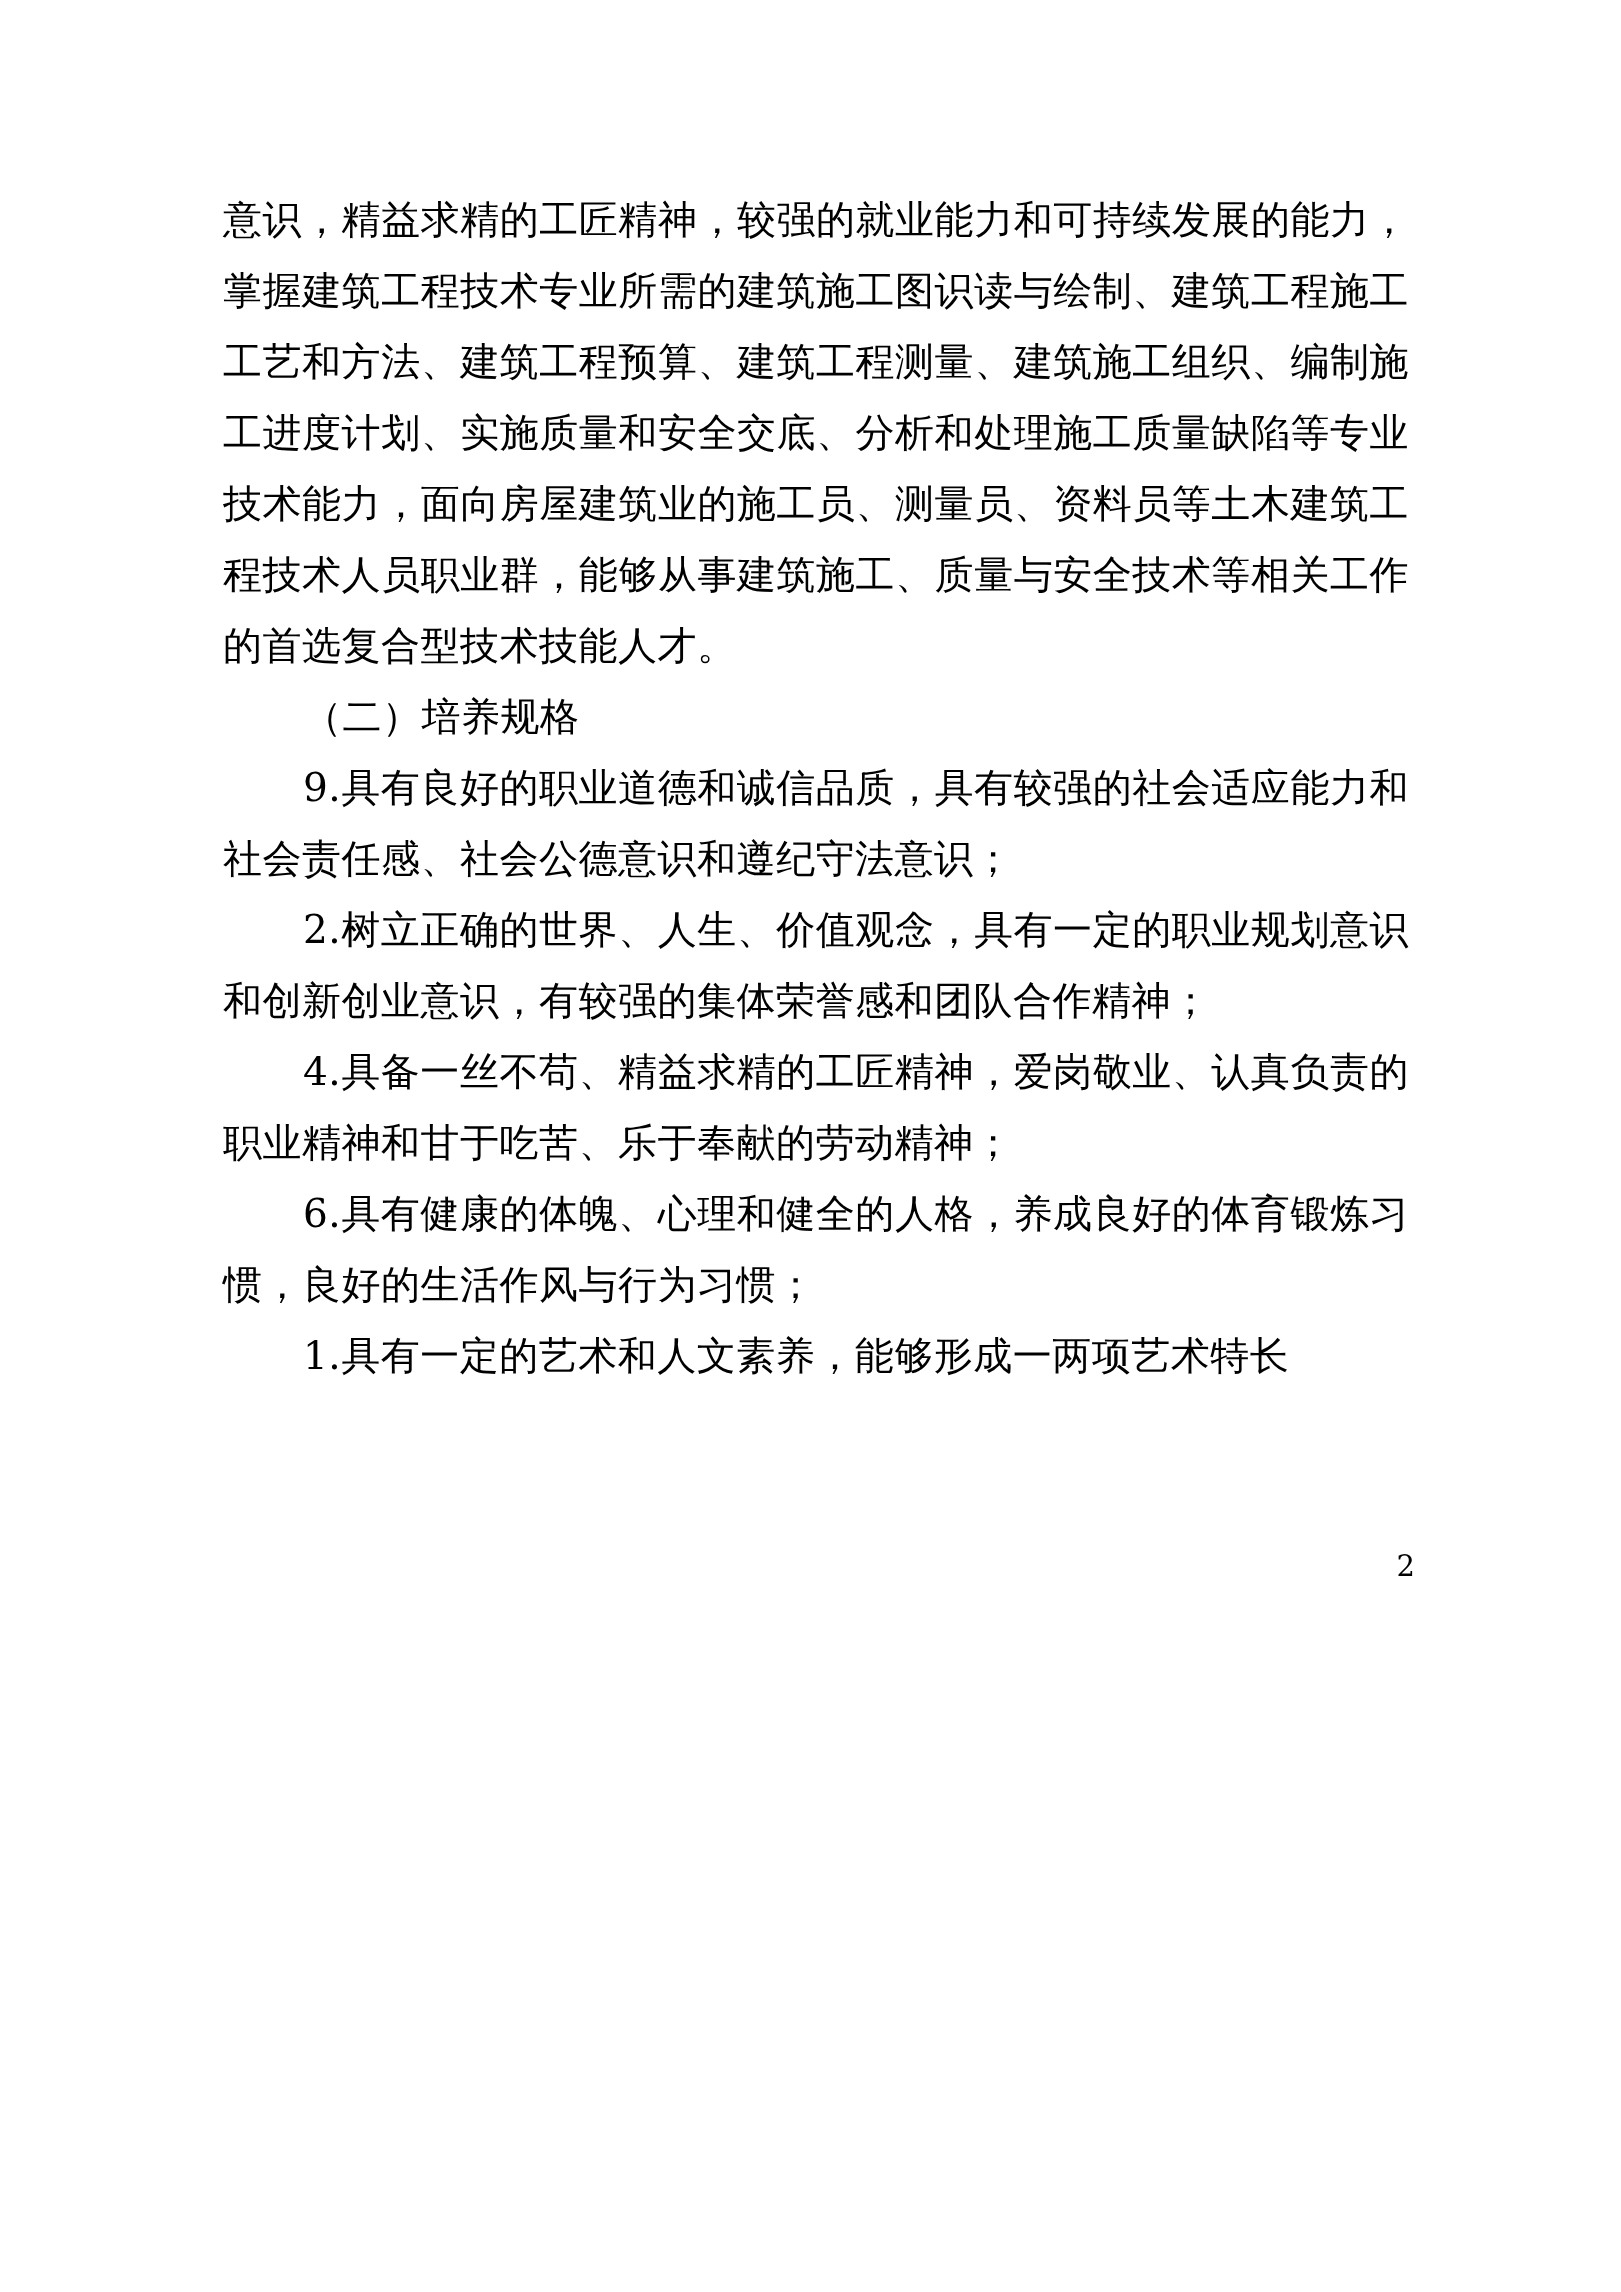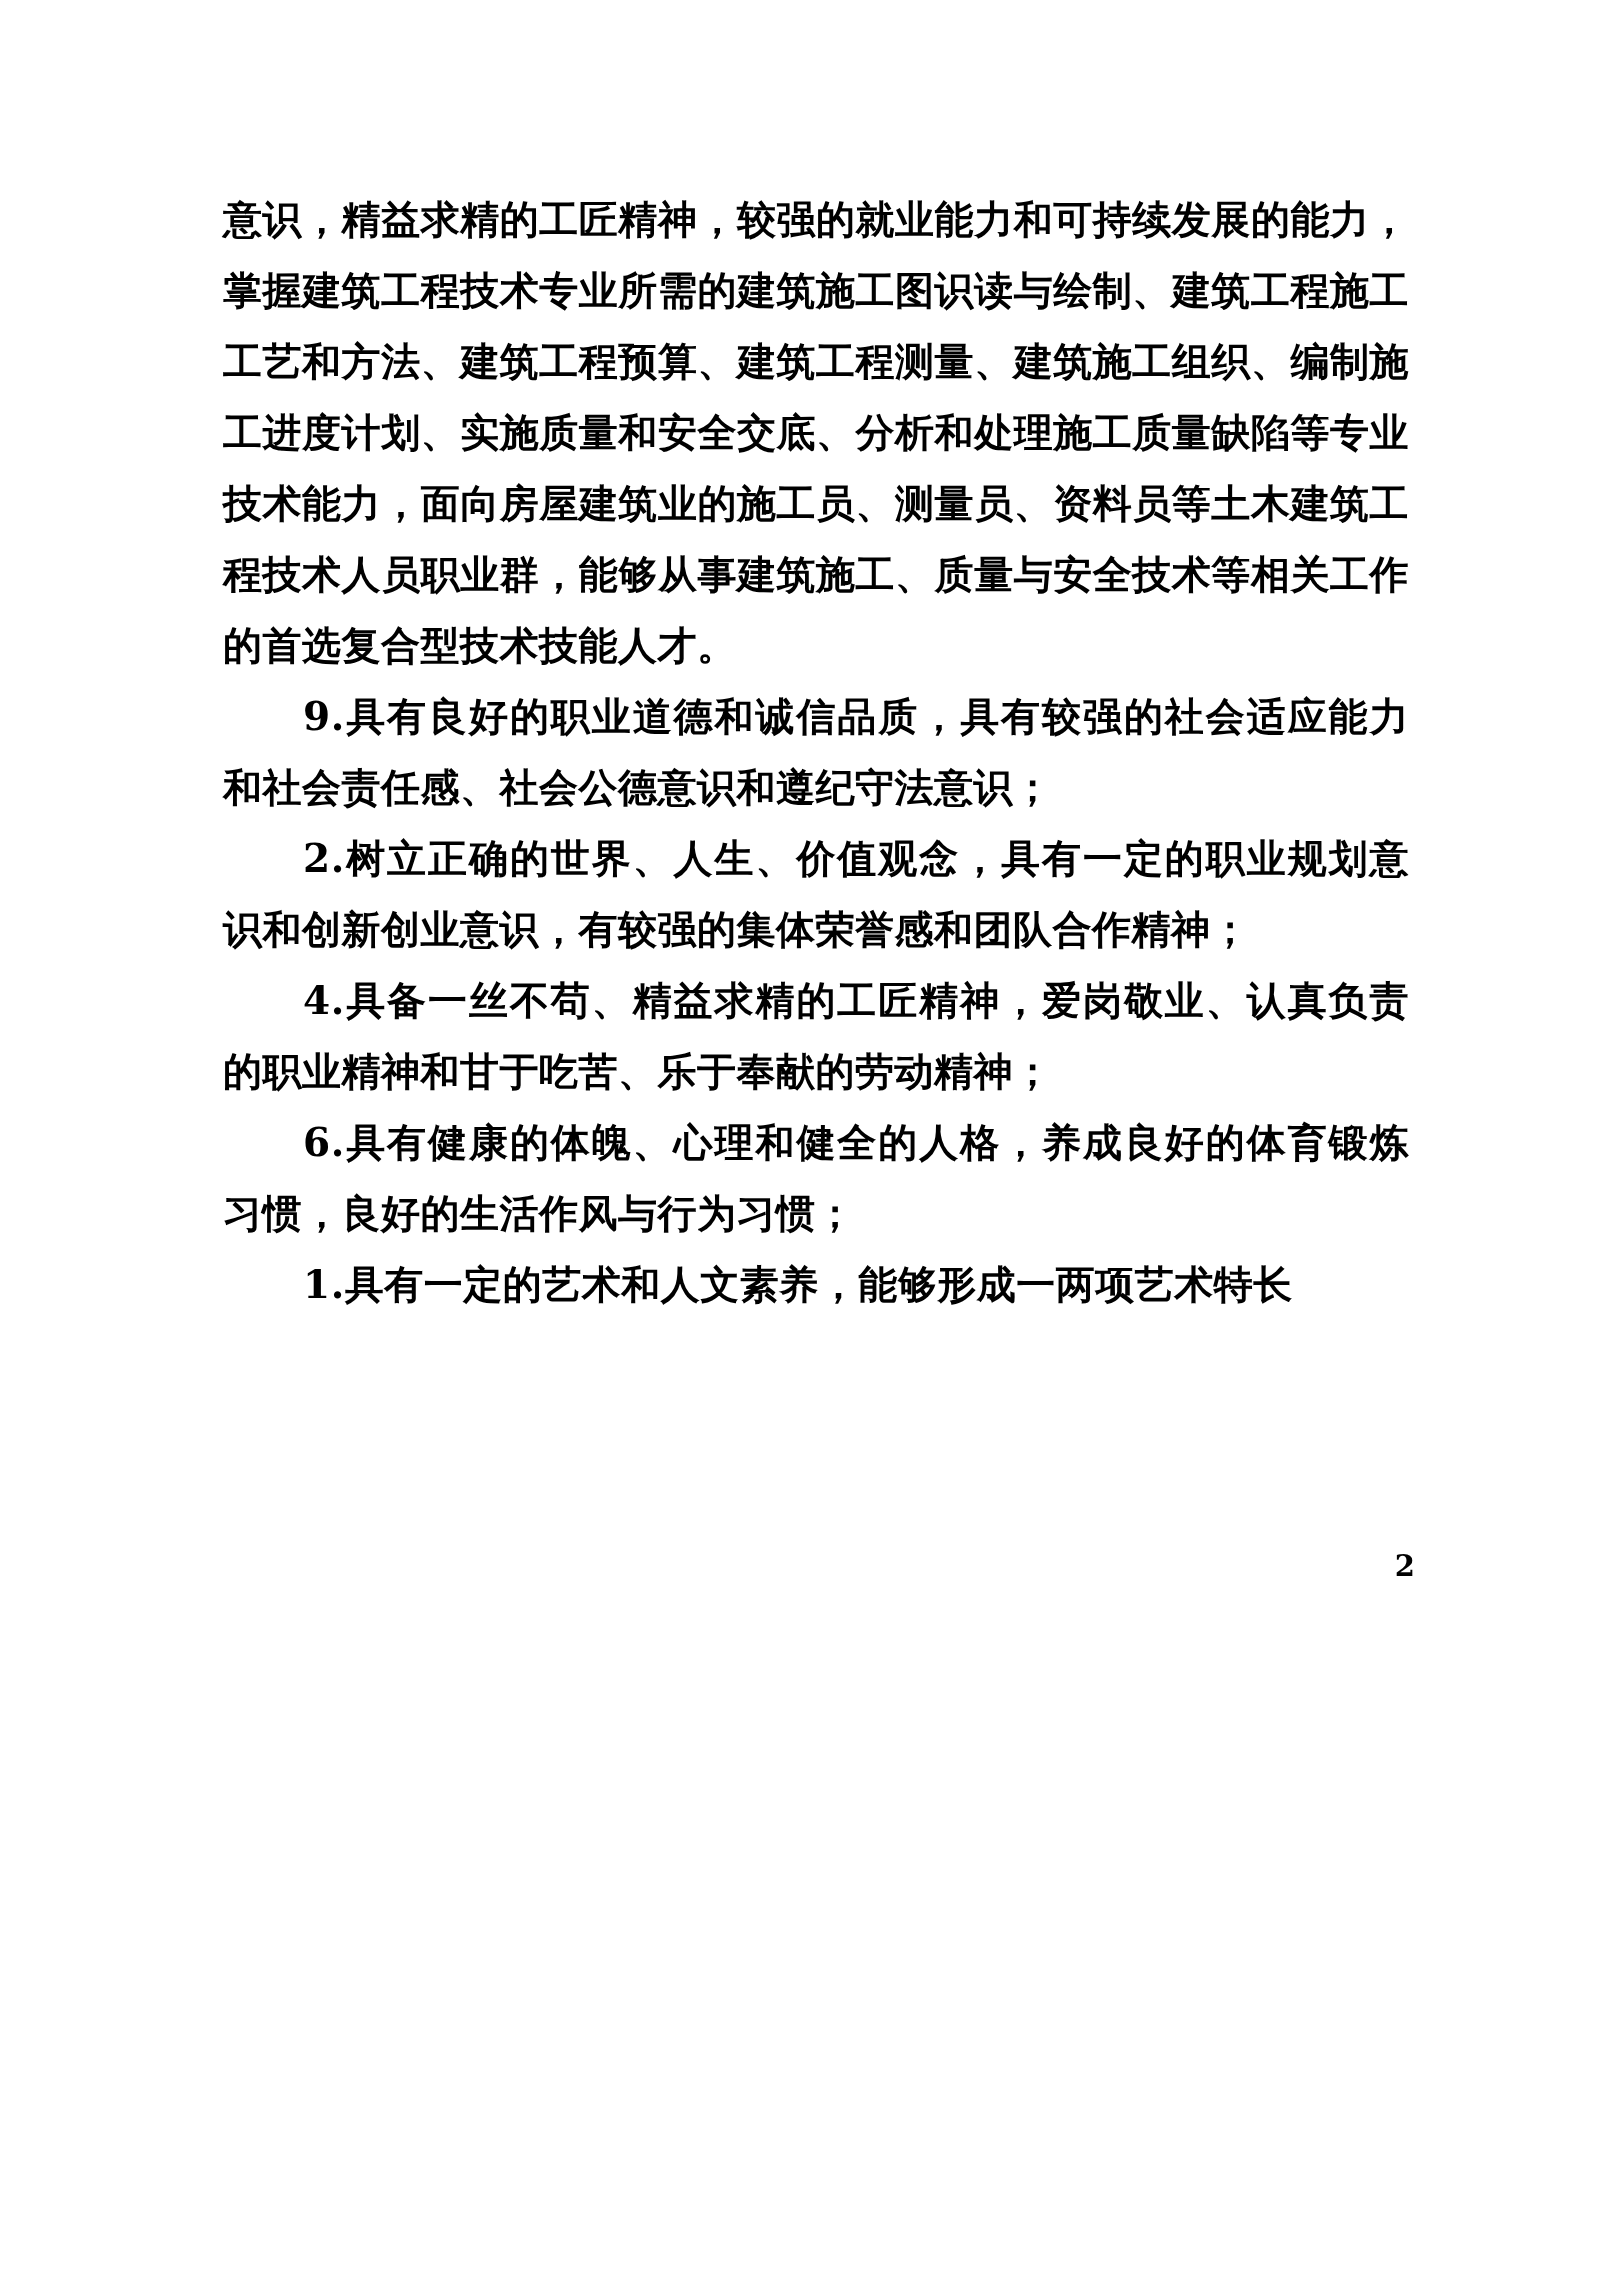--- a/index.html
+++ b/index.html
@@ -9,21 +9,20 @@
   }
   .page {
     position: relative;
     width: 1621px;
     height: 1699px;
     background: #ffffff;
     box-sizing: border-box;
     font-family: "DejaVu Serif", serif;
     color: #000000;
     overflow: hidden;
-    font-weight: bold;
   }
   .content {
     position: absolute;
     left: 223px;
     top: 184px;
     width: 1186px;
   }
   .para {
     font-size: 39px;
     line-height: 71px;
@@ -45,20 +44,21 @@
     color: #000000;
   }
 </style>
 </head>
 <body>
 
 <div class="page">
 
   <div class="content">
     <p class="para">意识，精益求精的工匠精神，较强的就业能力和可持续发展的能力，掌握建筑工程技术专业所需的建筑施工图识读与绘制、建筑工程施工工艺和方法、建筑工程预算、建筑工程测量、建筑施工组织、编制施工进度计划、实施质量和安全交底、分析和处理施工质量缺陷等专业技术能力，面向房屋建筑业的施工员、测量员、资料员等土木建筑工程技术人员职业群，能够从事建筑施工、质量与安全技术等相关工作的首选复合型技术技能人才。</p>
+    <p class="para indent">（二）培养规格</p>
     <p class="para indent">9.具有良好的职业道德和诚信品质，具有较强的社会适应能力和社会责任感、社会公德意识和遵纪守法意识；</p>
     <p class="para indent">2.树立正确的世界、人生、价值观念，具有一定的职业规划意识和创新创业意识，有较强的集体荣誉感和团队合作精神；</p>
     <p class="para indent">4.具备一丝不苟、精益求精的工匠精神，爱岗敬业、认真负责的职业精神和甘于吃苦、乐于奉献的劳动精神；</p>
     <p class="para indent">6.具有健康的体魄、心理和健全的人格，养成良好的体育锻炼习惯，良好的生活作风与行为习惯；</p>
     <p class="para indent">1.具有一定的艺术和人文素养，能够形成一两项艺术特长</p>
   </div>
 
   <div class="page-number">2</div>
 
 </div>

